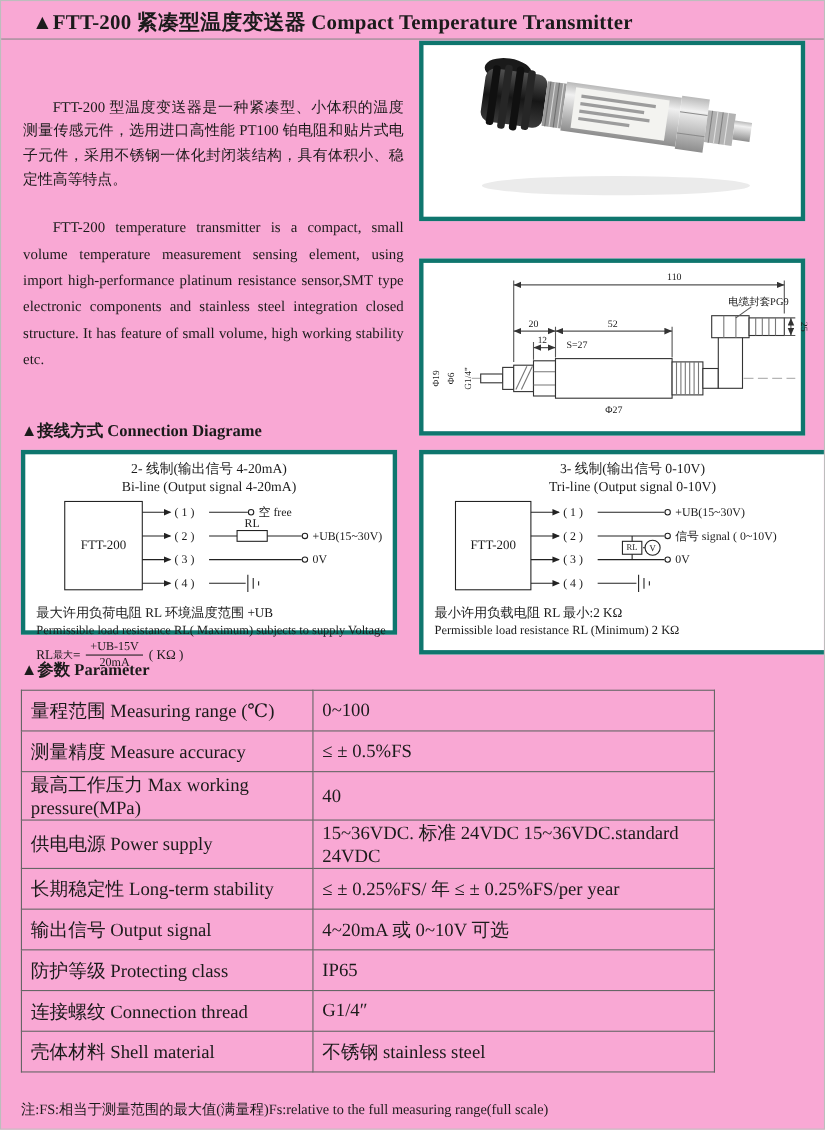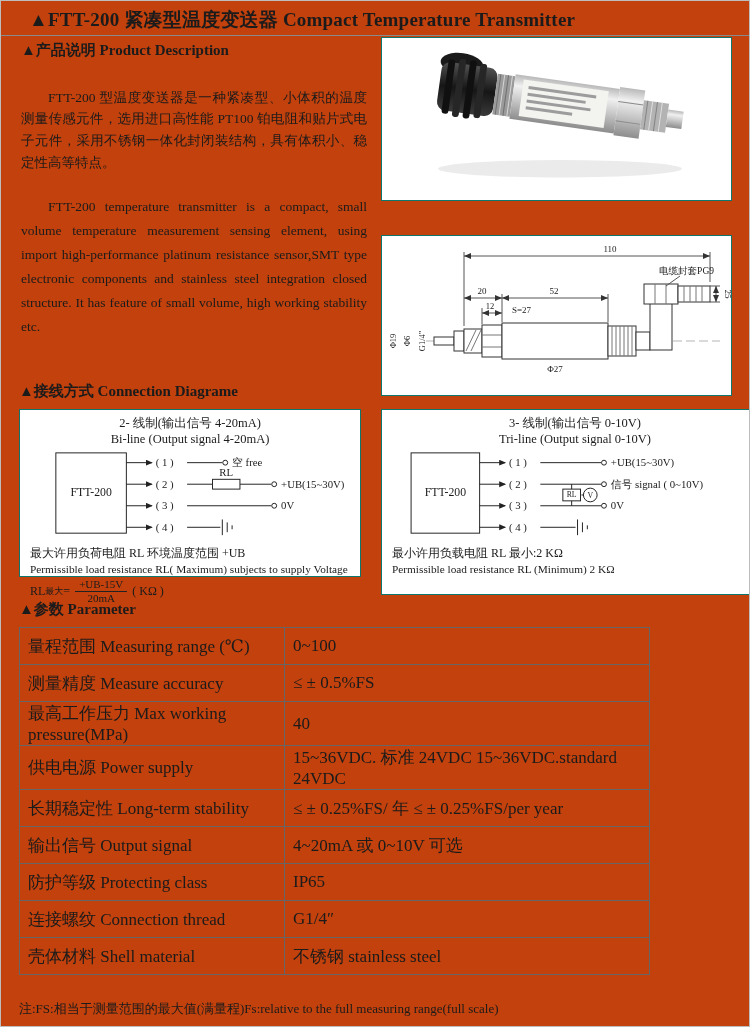--- a/index.html
+++ b/index.html
@@ -1,37 +1,37 @@
 <!DOCTYPE html>
 <html><head>
 <meta charset="utf-8">
 <style>
   html,body{margin:0;padding:0;background:#e9e9e9;}
   .page{
     position:relative;width:750px;height:1027px;margin:0 auto;
-    background:#c2410c;border:1px solid #bdbdbd;box-sizing:border-box;
+    background:#f9a8d4;border:1px solid #bdbdbd;box-sizing:border-box;
     font-family:"Liberation Serif","DejaVu Serif",serif;color:#1b1b1b;
     overflow:hidden;
   }
   .page-title{
     position:absolute;left:28px;top:6px;font-size:19px;font-weight:bold;
     white-space:nowrap;letter-spacing:.2px;
   }
   .title-rule{position:absolute;left:0;top:34px;width:100%;border-top:1px solid #8a8a8a;}
   .sec-h{position:absolute;font-size:15px;font-weight:bold;white-space:nowrap;}
   .h-desc{left:20px;top:40px;}
   .h-dim{left:380px;top:206px;margin-top:44px;}
   .h-conn{left:18px;top:381px;}
   .h-param{left:18px;top:599px;}
 
   .para{position:absolute;left:20px;width:346px;font-size:13.5px;text-align:justify;text-indent:2em;}
   .para-cn{top:72px;line-height:1.62;}
   .para-en{top:180px;line-height:1.78;}
 
-  .frame{position:absolute;border:1px solid #0f766e;background:#fff;box-sizing:border-box;}
+  .frame{position:absolute;border:4px solid #0f766e;background:#fff;box-sizing:border-box;}
   .photo-box{left:380px;top:36px;width:351px;height:164px;display:flex;align-items:center;justify-content:center;}
   .dim-box{left:380px;top:234px;width:351px;height:161px;}
   .conn-box{padding:5px 6px;}
   .conn-left{left:18px;top:408px;width:342px;height:168px;}
   .conn-right{left:380px;top:408px;width:388px;height:186px;}
   .conn-title{text-align:center;font-size:12.5px;line-height:1.28;}
   .conn-notes{font-size:12px;line-height:1.3;padding-left:4px;margin-top:1px;}
   .conn-notes .en{font-size:11.3px;}
   .formula-line{font-size:12px;margin-top:2px;display:flex;align-items:center;}
   .formula-line sub{font-size:9px;}
@@ -54,21 +54,20 @@
   .circuit .tiny{font-size:8px;}
 </style>
 </head>
 <body>
 
 <div class="page">
 
   <div class="page-title">▲FTT-200 紧凑型温度变送器 Compact Temperature Transmitter</div>
   <div class="title-rule"></div>
 
-  <div class="sec-h h-desc">▲产品说明  Product Description</div>
   <p class="para para-cn">FTT-200 型温度变送器是一种紧凑型、小体积的温度测量传感元件，选用进口高性能 PT100 铂电阻和贴片式电子元件，采用不锈钢一体化封闭装结构，具有体积小、稳定性高等特点。</p>
   <p class="para para-en">FTT-200 temperature transmitter is a compact, small volume temperature measurement sensing element, using import high-performance platinum resistance sensor,SMT type electronic components and stainless steel integration closed structure. It has feature of small volume, high working stability etc.</p>
 
   <div class="frame photo-box">
     <svg viewBox="0 0 349 162" width="345" height="158">
       <defs>
         <linearGradient id="metalV" x1="0" y1="0" x2="0" y2="1">
           <stop offset="0" stop-color="#b9b9b9"></stop>
             <stop offset="0.25" stop-color="#f0f0f0"></stop>
           <stop offset="0.55" stop-color="#cacaca"></stop>

